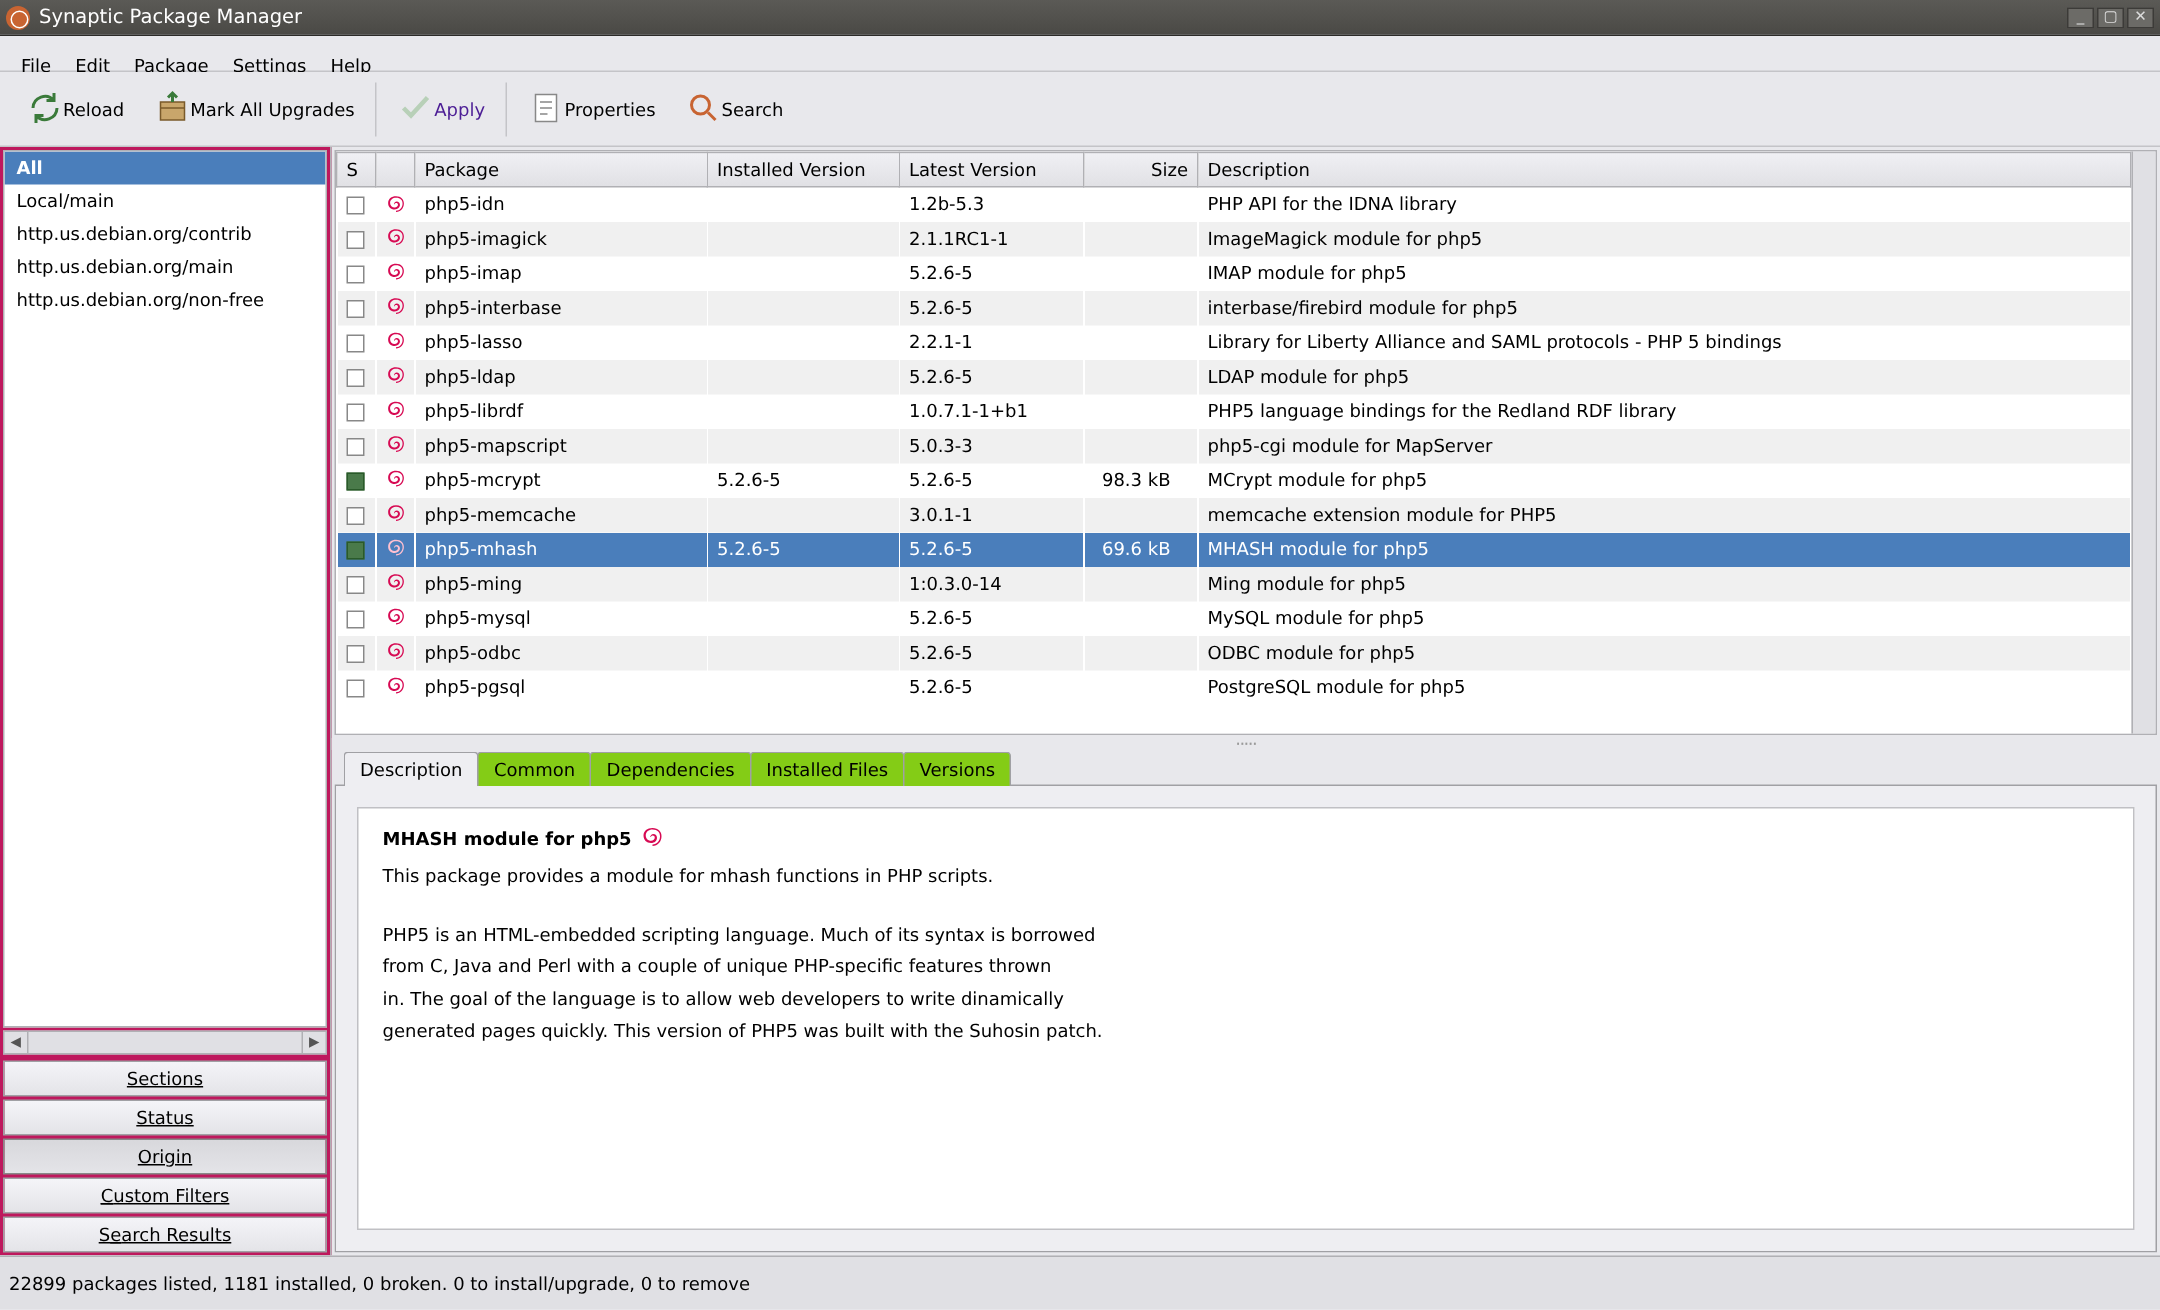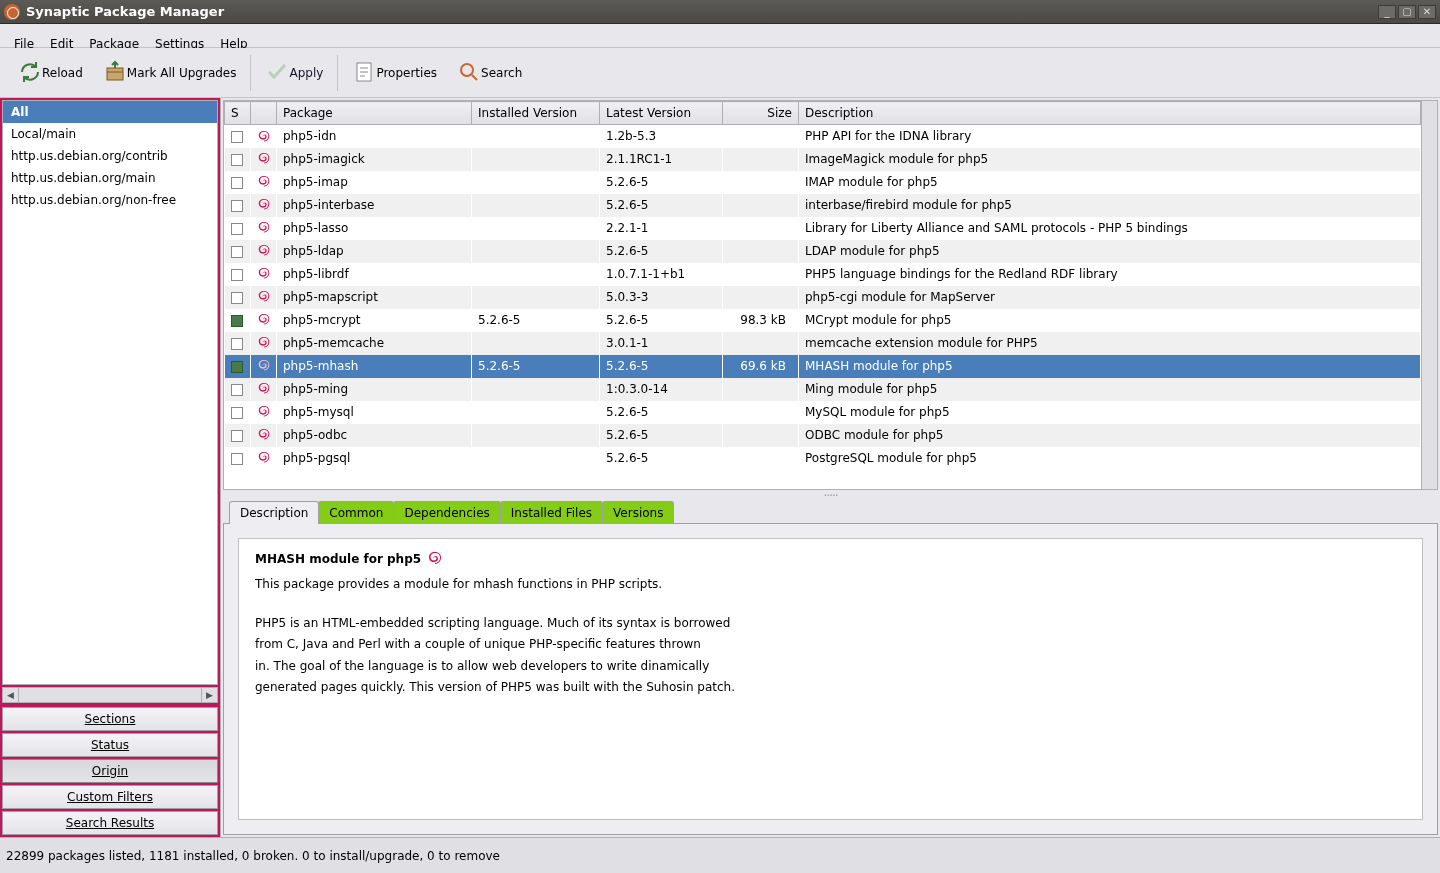--- a/index.html
+++ b/index.html
@@ -1,28 +1,28 @@
 <!DOCTYPE html>
 <html><head>
 <meta charset="utf-8">
 <style>
 * { box-sizing: border-box; margin: 0; padding: 0; font-family: "DejaVu Sans", Arial, sans-serif; font-size: 12px; }
 body { background: #e8e8ec; width: 1440px; height: 873px; overflow: hidden; display: flex; flex-direction: column; }
 .titlebar { background: linear-gradient(#5b5a56, #4a4945); color: #fff; height: 24px; display: flex; align-items: center; padding: 0 4px; border-bottom: 1px solid #2b2a28; }
 .titlebar .app-icon { width: 16px; height: 16px; margin-right: 6px; background: #c86432; border-radius: 50%; position: relative; }
 .titlebar .app-icon::after { content:""; position:absolute; top:3px; left:3px; width:10px; height:10px; border:1px solid #fff; border-radius:50%; }
-.titlebar .title { font-weight: bold; font-size: 13px; }
+.titlebar .title { font-weight: normal; font-size: 13px; }
 .titlebar .spacer { flex:1; }
 .titlebar .winbtn { width:18px; height:14px; margin-left:2px; background:#6c6b67; border:1px solid #3c3b38; display:flex; align-items:center; justify-content:center; cursor:pointer; color:#ddd; font-size:10px; line-height:1; }
 .menubar { background:#e8e8ec; height:24px; display:flex; align-items:center; padding:0 6px; border-bottom:1px solid #c4c4c8; }
 .menubar .menu-item { padding:3px 8px; cursor:pointer;margin-top:16px; }
 .menubar .menu-item .uline { text-decoration: underline; }
 .toolbar { background:#e8e8ec; height:50px; display:flex; align-items:center; padding:4px 8px; border-bottom:1px solid #c4c4c8; }
 .toolbar .tbtn { display:flex; flex-direction:row; align-items:center; justify-content:center; padding:2px 10px; cursor:pointer; min-width:50px; }
-.toolbar .tbtn.disabled { color:#0f172a; cursor:default; }
+.toolbar .tbtn.disabled { color:#4c1d95; cursor:default; }
 .toolbar .tbtn .ticon { width:24px; height:24px; margin-bottom:2px; }
 .toolbar .sep { width:1px; height:36px; background:#c4c4c8; margin:0 4px; }
 .main { flex:1; display:flex; overflow:hidden; }
 .sidebar { width:221px; display:flex; flex-direction:column; background:#be185d; border-right:1px solid #b0b0b4; }
 .sb-list { flex:1; background:#fff; border:1px solid #b0b0b4; margin:2px; overflow-y:auto; }
 .sb-item { padding:4px 8px; cursor:pointer; white-space:nowrap; }
 .sb-item.selected { background:#4a7ebb; color:#fff; font-weight:bold; }
 .sb-scroll { height:16px; background:#e0e0e4; border:1px solid #b0b0b4; margin:0 2px 2px; position:relative; }
 .sb-scroll .arrow { position:absolute; top:0; width:16px; height:14px; display:flex; align-items:center; justify-content:center; cursor:pointer; font-size:9px; color:#555; }
 .sb-scroll .arrow.l{left:0;border-right:1px solid #b0b0b4;} .sb-scroll .arrow.r{right:0;border-left:1px solid #b0b0b4;}
@@ -53,21 +53,21 @@
 .tab { background:#84cc16; border:1px solid #a0a0a4; border-bottom:none; padding:4px 10px; margin-right:-1px; cursor:pointer; border-radius:3px 3px 0 0; position:relative; top:1px; }
 .tab.active { background:#eeeef2; z-index:1; }
 .detail-body { flex:1; background:#eeeef2; border:1px solid #a0a0a4; padding:14px; overflow:auto; }
 .detail-inner { background:#fff; border:1px solid #c0c0c4; padding:12px 16px; height:100%; }
 .detail-title { font-size:14px; font-weight:bold; margin-bottom:8px; display:flex; align-items:center; gap:6px; }
 .detail-title .debian-swirl { width:16px; height:16px; }
 .detail-inner p { margin-bottom:2px; line-height:1.6; }
 .detail-inner p.spacer { height:16px; }
 .statusbar { height:36px; background:#e0e0e4; border-top:1px solid #b0b0b4; padding:3px 6px; display:flex; align-items:center; }
 .col-s{width:26px;} .col-i{width:26px;} .col-pkg{width:195px;} .col-inst{width:128px;} .col-latest{width:123px;} .col-size{width:76px; text-align:right;} .col-desc{}
-td.col-size{ text-align:right; padding-right:12px; }
+td.col-size{ text-align:center; padding-right:12px; }
 </style>
 </head>
 <body>
 
 <div class="titlebar">
   <span class="app-icon"></span>
   <span class="title">Synaptic Package Manager</span>
   <span class="spacer"></span>
   <span class="winbtn">_</span>
   <span class="winbtn">▢</span>

